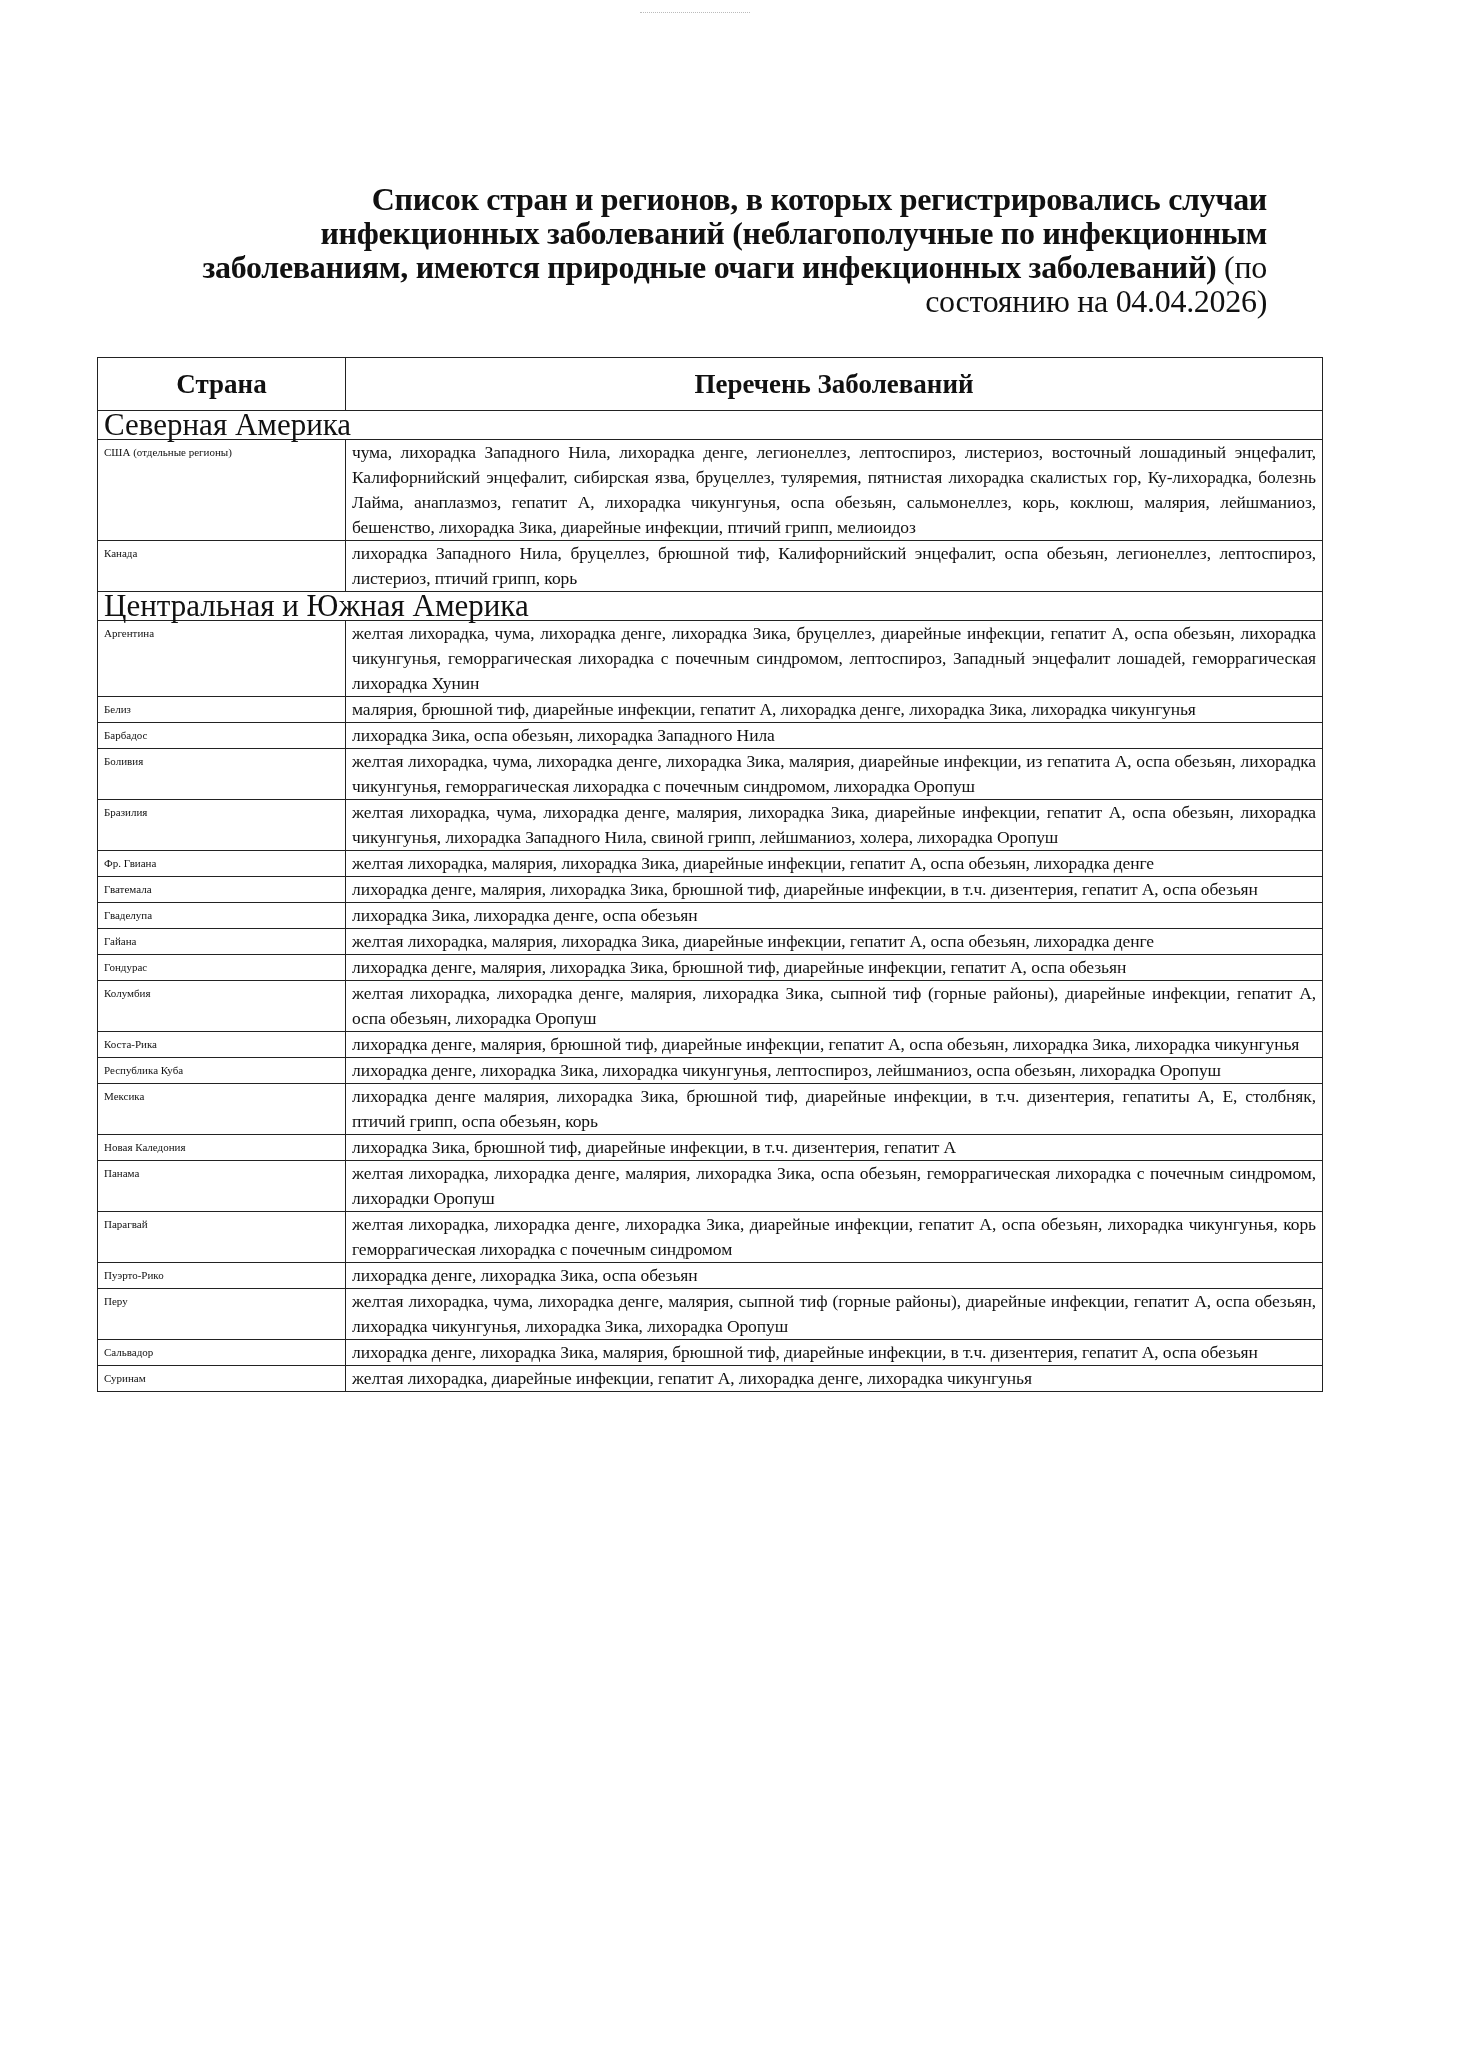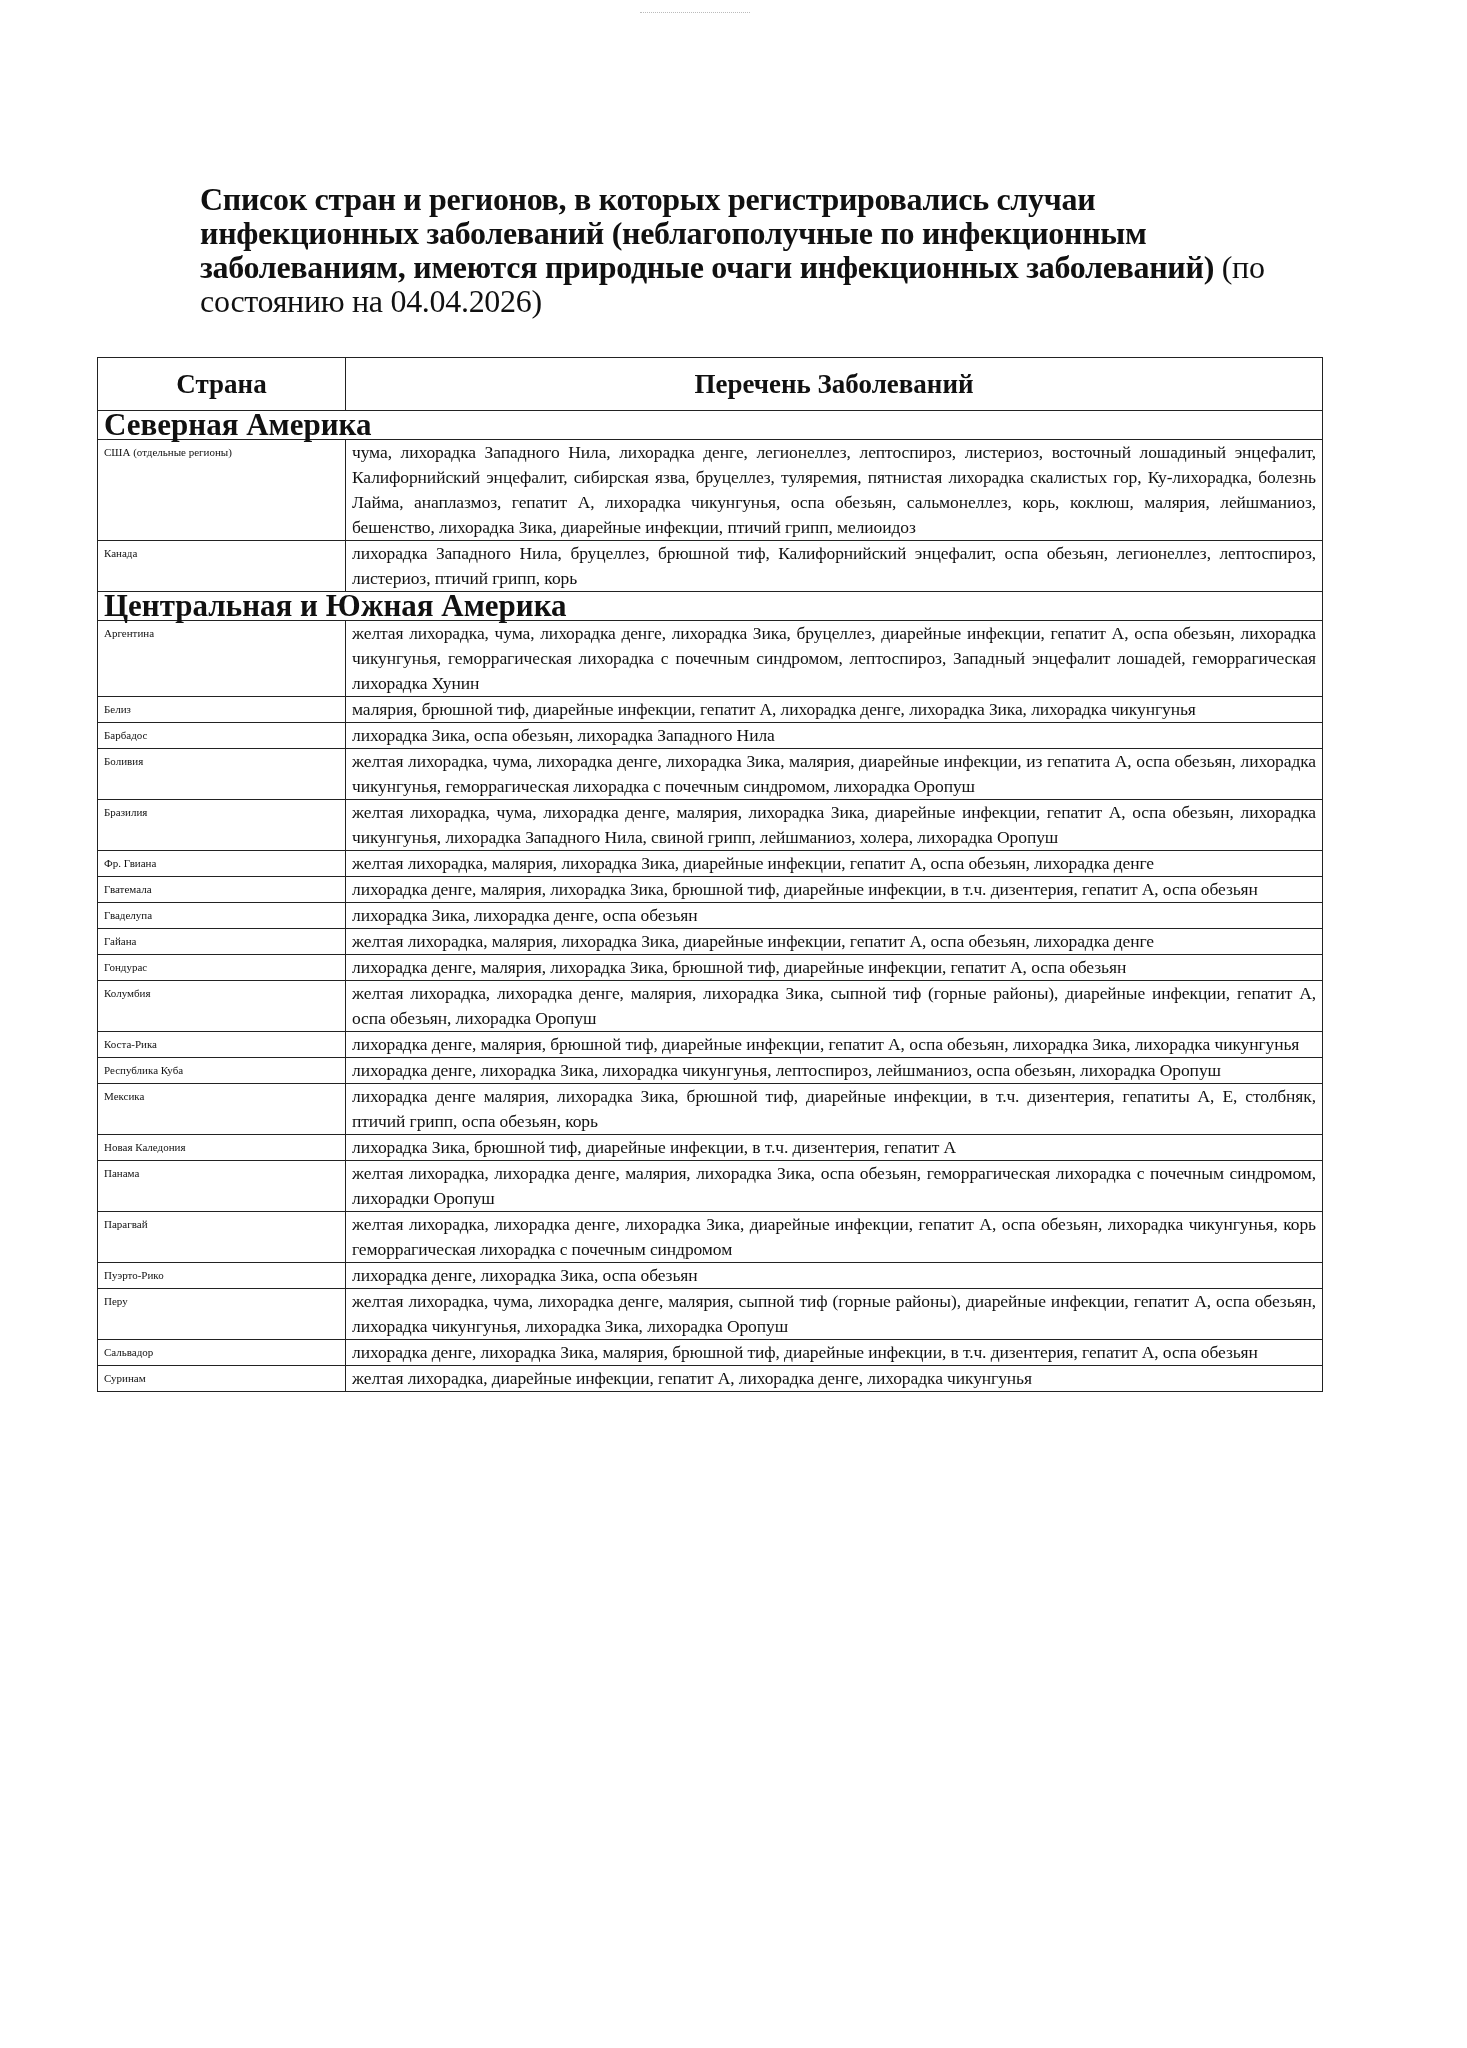--- a/index.html
+++ b/index.html
@@ -1,31 +1,31 @@
 <!DOCTYPE html>
 <html><head>
 <meta charset="utf-8">
 <style>
   html, body { margin: 0; padding: 0; background: #ffffff; }
   body { width: 1467px; height: 2048px; position: relative; overflow: hidden;
          font-family: "Liberation Serif", "DejaVu Serif", serif; color: #111; }
   .scan-mark { position: absolute; left: 640px; top: 12px; width: 110px; height: 2px;
                border-top: 1px dotted #bbb; }
   .title { position: absolute; left: 200px; top: 182px; width: 1067px;
-           text-align: left; font-size: 32px; line-height: 34px; font-weight: bold;
+           text-align: right; font-size: 32px; line-height: 34px; font-weight: bold;
            letter-spacing: -0.3px; }
   .title .date-note { font-weight: normal; }
   table.diseases { position: absolute; left: 97px; top: 357px; width: 1226px;
                    border-collapse: collapse; table-layout: fixed; }
   table.diseases td, table.diseases th { border: 1.5px solid #222; vertical-align: top;
                    padding: 0 6px; }
   col.c-country { width: 248px; }
   th { font-size: 27px; font-weight: bold; height: 52px; vertical-align: middle !important;
        text-align: center; }
-  td.region { font-size: 31px; font-weight: bold; height: 26px; line-height: 28px;
+  td.region { font-size: 31px; font-weight: normal; height: 26px; line-height: 28px;
               padding: 0 6px; }
   td.country { font-family: Liberation Serif, serif;
                font-size: 11px; line-height: 25px; }
   td.list { font-size: 17.5px; line-height: 25px; text-align: justify;
             letter-spacing: -0.1px; font-family: Liberation Serif, serif; }
 </style>
 </head>
 <body>
 
 <div class="scan-mark"></div>

